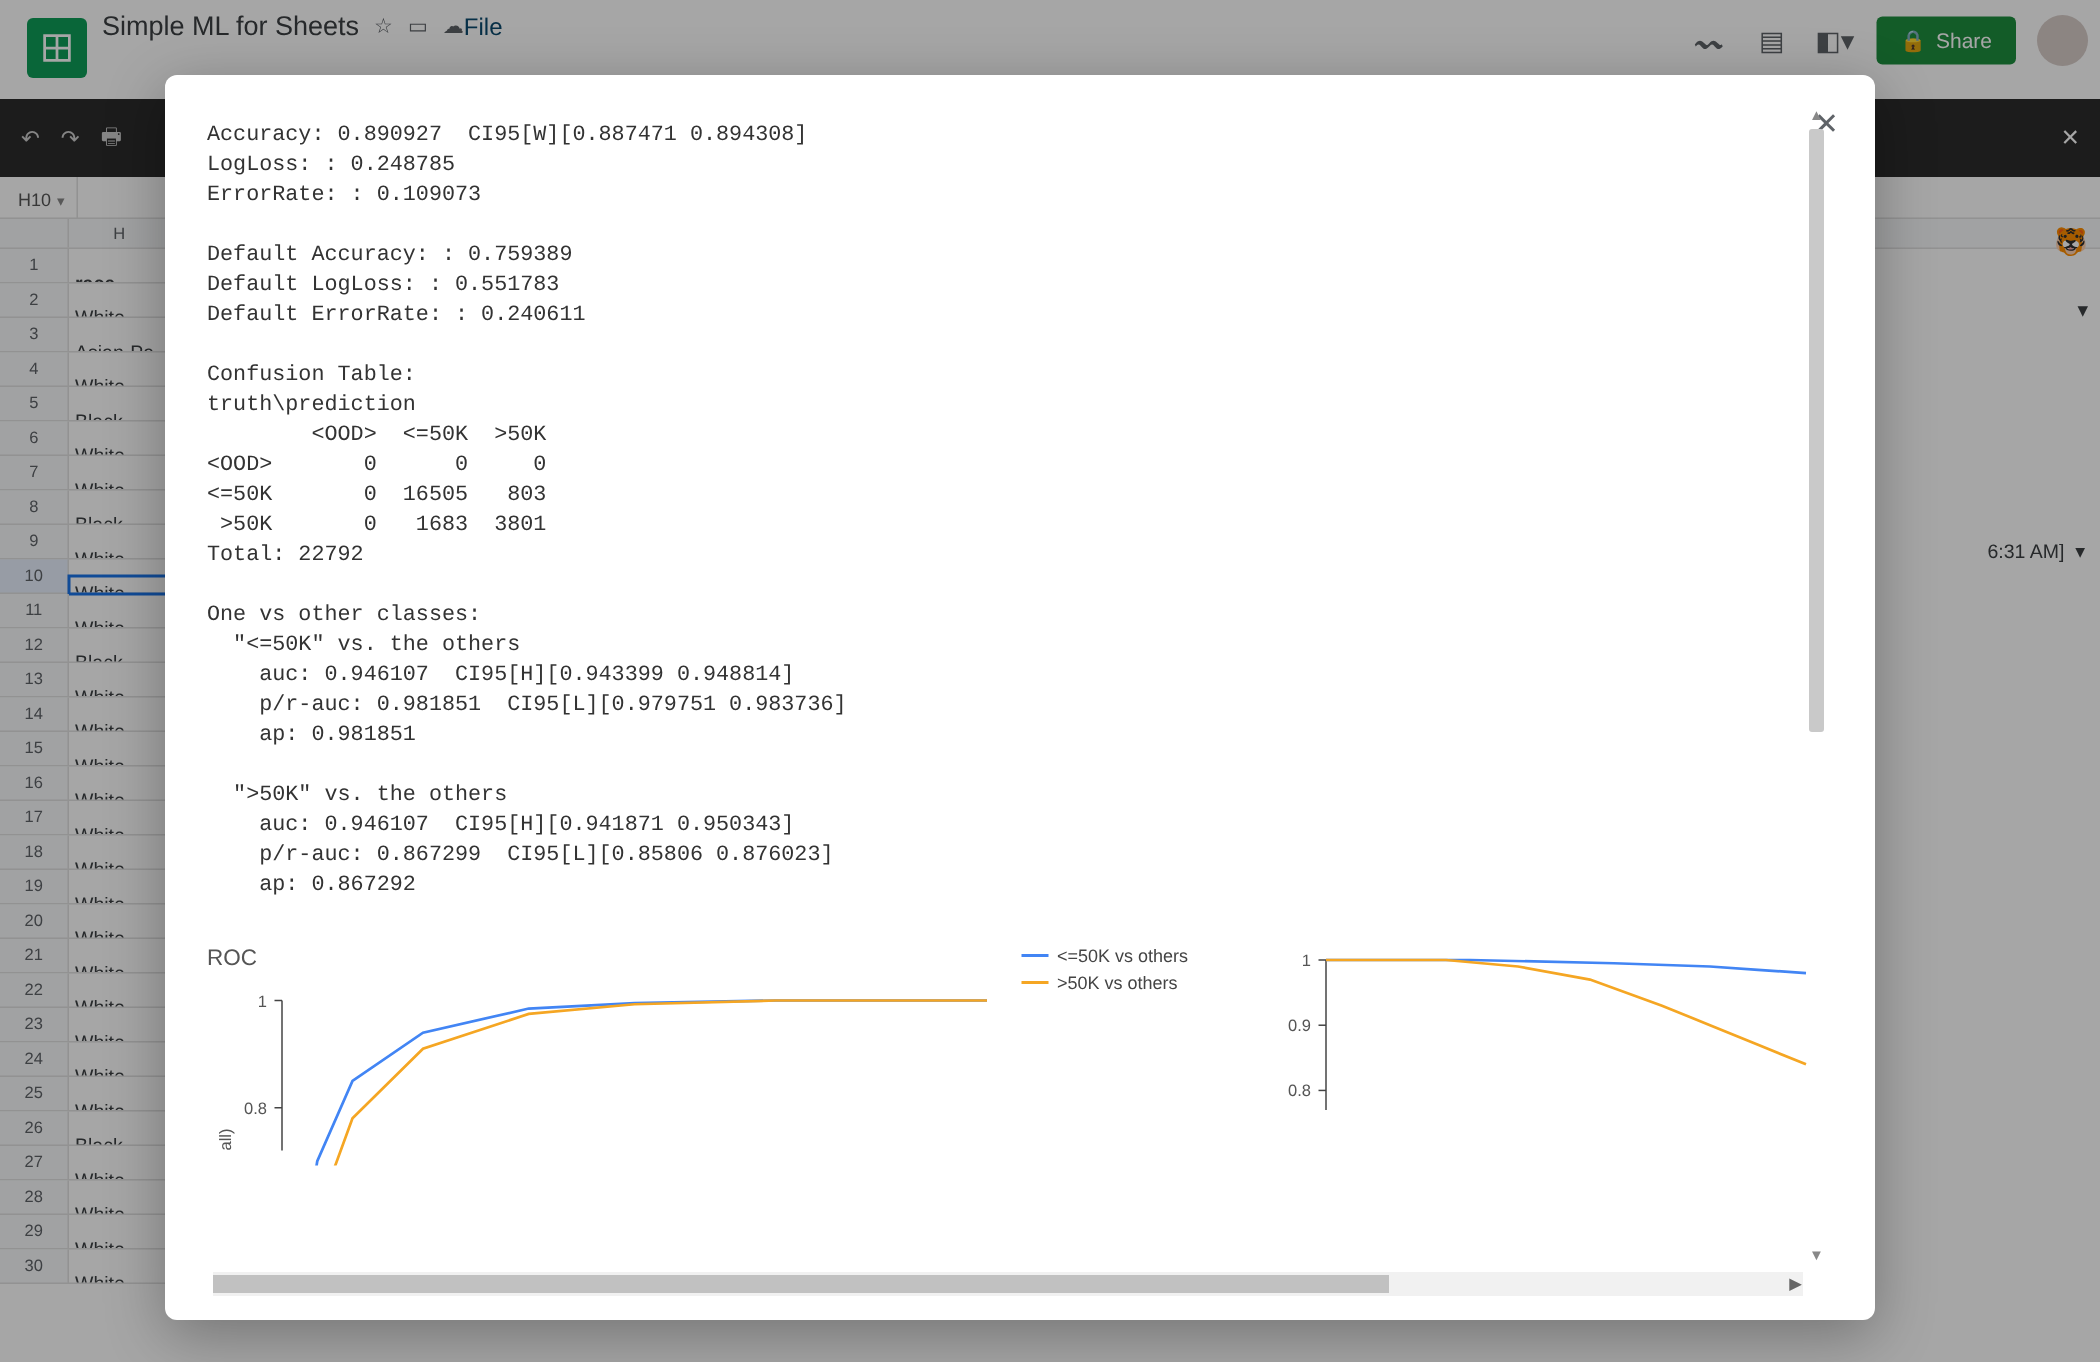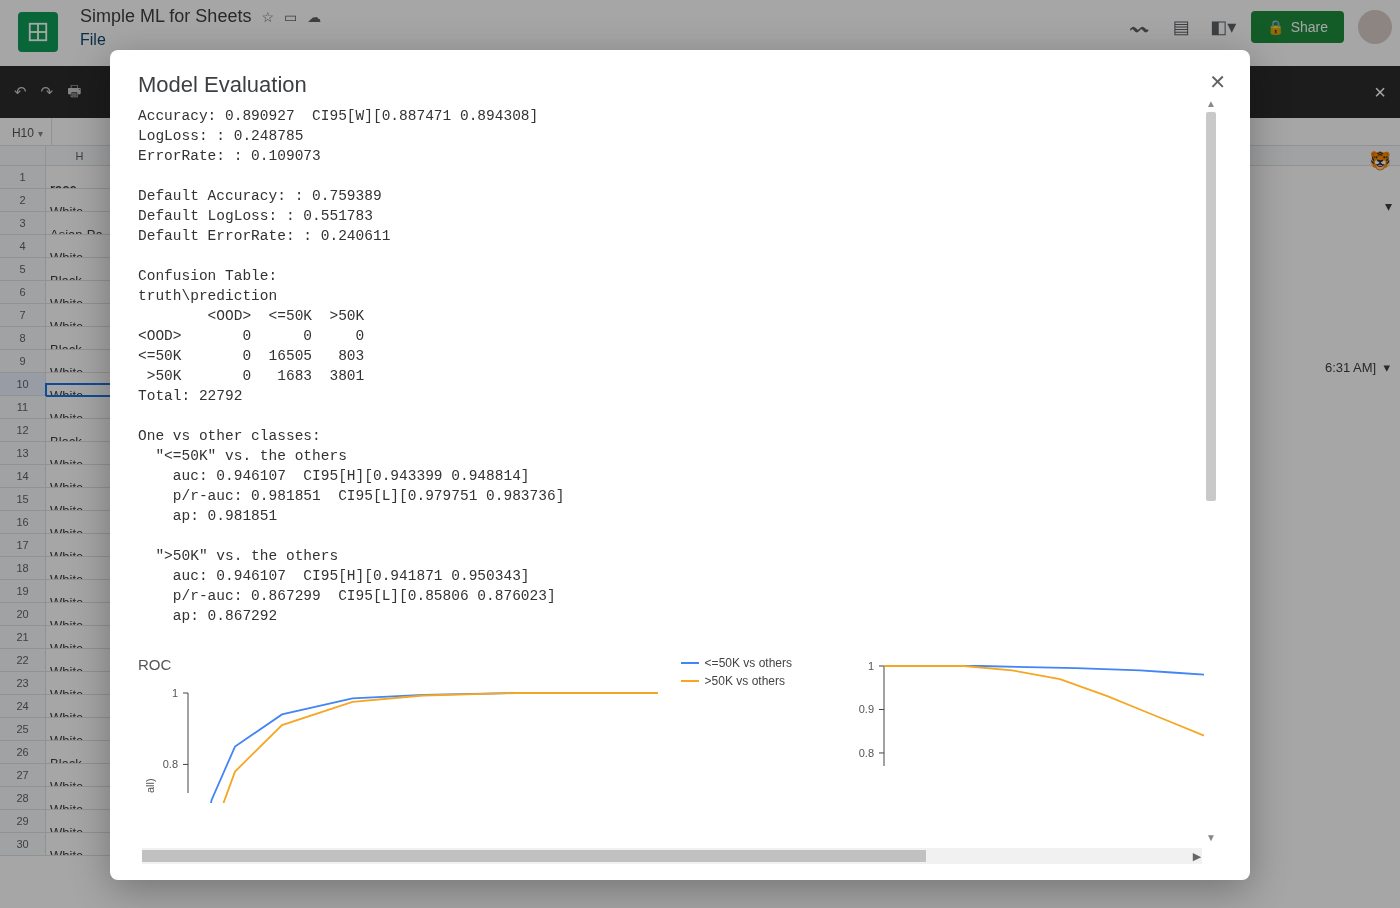--- a/index.html
+++ b/index.html
@@ -3,21 +3,21 @@
 <meta charset="utf-8">
 <style>
   * { box-sizing: border-box; }
   html, body { margin:0; padding:0; font-family: Arial, Helvetica, sans-serif; background:#fff; }
   .root { position:relative; width:1400px; height:908px; overflow:hidden; background:#fff; }
   .overlay-dim { position:absolute; inset:0; background:rgba(0,0,0,0.35); z-index:50; }
 
   
   .hdr { position:absolute; top:0; left:0; right:0; height:66px; padding:6px 10px 0 10px; display:flex; align-items:flex-start; }
   .logo { width:40px; height:40px; background:#0f9d58; border-radius:4px; margin:6px 10px 0 8px; display:flex; align-items:center; justify-content:center; color:#fff; }
-  .hdr-text { display:flex; flex-direction:column;margin-left:12px; }
+  .hdr-text { display:flex; flex-direction:row; }
   .doc-name { font-size:18px; color:#3c4043; display:flex; align-items:center; gap:10px; }
   .doc-icons { color:#5f6368; font-size:14px; display:flex; gap:10px; }
   .menu-row { font-size:16px; color:#0c4a6e; margin-top:4px; }
   .hdr-right { position:absolute; right:8px; top:10px; display:flex; align-items:center; gap:14px; }
   .hdr-right .ic { width:28px; height:28px; color:#5f6368; display:flex; align-items:center; justify-content:center; font-size:18px; }
   .share-btn { background:#1e8e3e; color:#fff; padding:8px 16px; border-radius:4px; font-size:14px; display:flex; align-items:center; gap:6px; }
   .avatar { width:34px; height:34px; border-radius:50%; background:#d7ccc8; }
 
   
   .toolbar { position:absolute; top:66px; left:0; right:0; height:52px; background:#2b2b2b; display:flex; align-items:center; padding:0 14px; color:#ccc; }
@@ -243,21 +243,20 @@
 
 <div class="rightfrag1">🐯</div>
 <div class="rightfrag2">▾</div>
 <div class="rightfrag3">
   <span>6:31 AM]</span>&nbsp;&nbsp;<span>▾</span>
 </div>
 
 <div class="overlay-dim"></div>
 
 <div class="modal">
-  <div class="modal-title">Model Evaluation</div>
   <div class="modal-close">✕</div>
 
   <div class="scroll">
     <div class="scroll-inner">
       <pre class="pre" id="pretext">Accuracy: 0.890927  CI95[W][0.887471 0.894308]
 LogLoss: : 0.248785
 ErrorRate: : 0.109073
 
 Default Accuracy: : 0.759389
 Default LogLoss: : 0.551783

